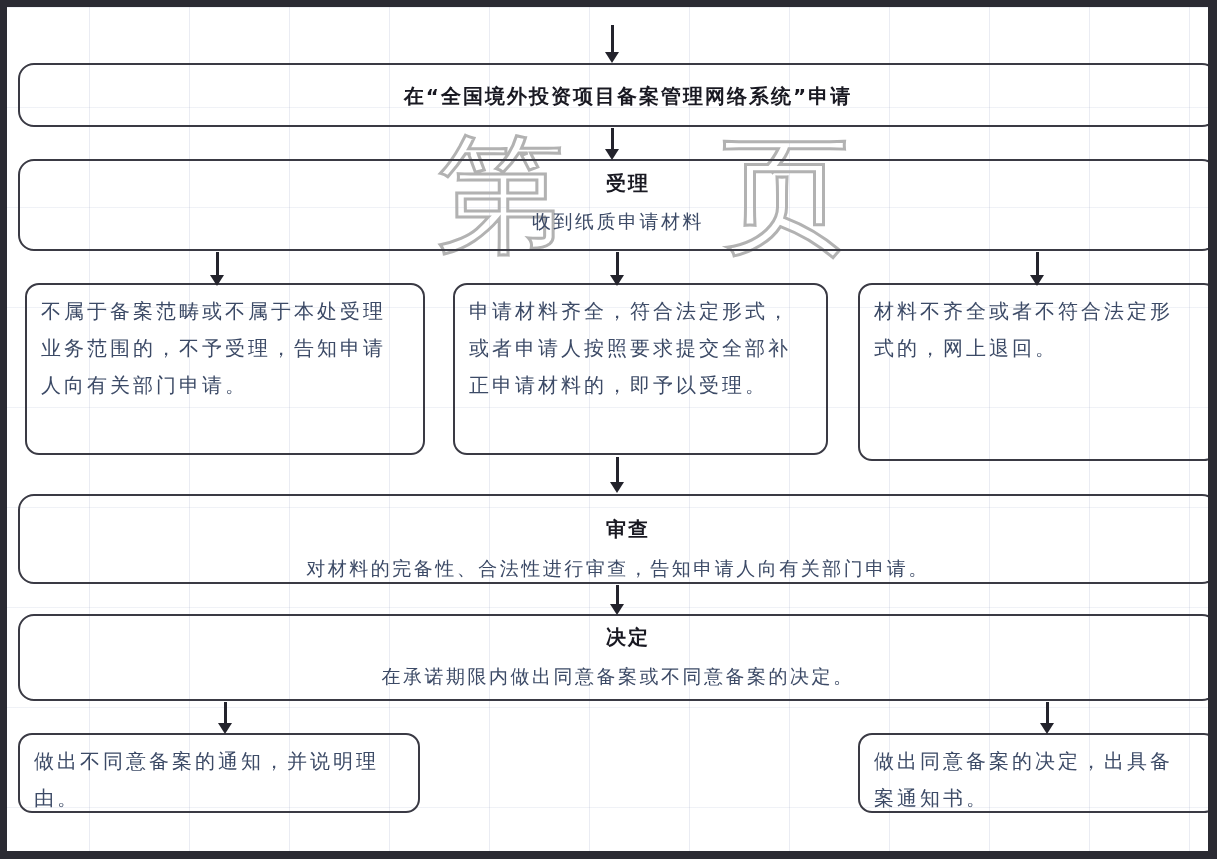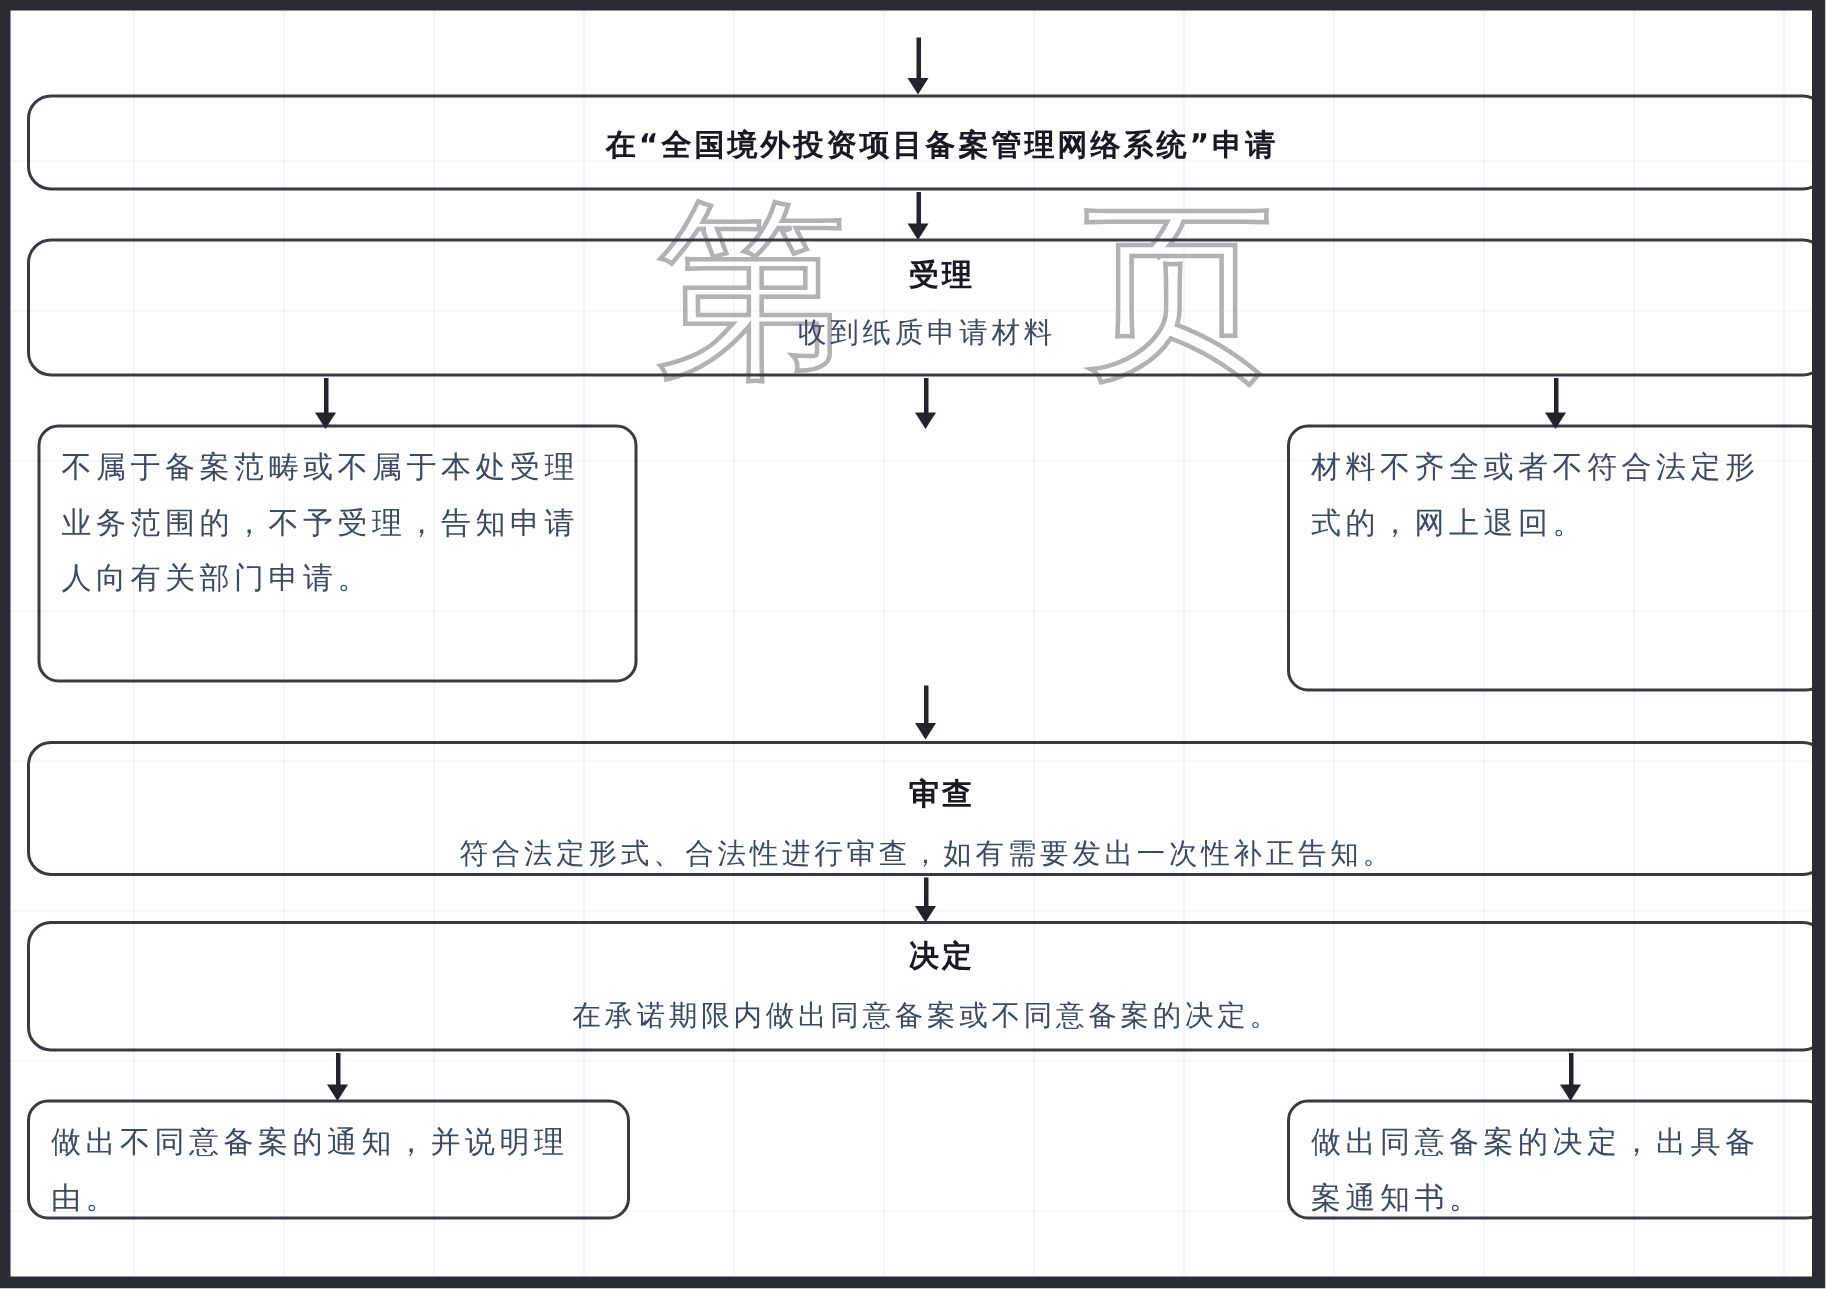--- a/index.html
+++ b/index.html
@@ -168,33 +168,36 @@
     </div>
     <div class="arrow" style="left:1020px; top:245px; width:20px; height:34px;">
       <div class="shaft" style="height:24px;"></div>
       <div class="head"></div>
     </div>
 
     <div class="box" style="left:18px; top:276px; width:400px; height:172px;">
       <div class="para">不属于备案范畴或不属于本处受理业务范围的，不予受理，告知申请人向有关部门申请。</div>
     </div>
 
+    <div class="box" style="left:446px; top:276px; width:375px; height:172px;">
+      <div class="para">申请材料齐全，符合法定形式，或者申请人按照要求提交全部补正申请材料的，即予以受理。</div>
+    </div>
 
     <div class="box" style="left:851px; top:276px; width:360px; height:178px;">
       <div class="para">材料不齐全或者不符合法定形式的，网上退回。</div>
     </div>
 
     <div class="arrow" style="left:600px; top:450px; width:20px; height:36px;">
       <div class="shaft" style="height:26px;"></div>
       <div class="head"></div>
     </div>
 
     <div class="box wide" style="left:11px; top:487px; width:1200px; height:90px;">
       <div class="bx-title" style="margin-top:20px;">审查</div>
-      <div class="bx-body center" style="margin-top:13px;">符合法定形式、合法性进行审查，如有需要发出一次性补正告知。</div>
+      <div class="bx-body center" style="margin-top:13px;">对材料的完备性、合法性进行审查，告知申请人向有关部门申请。</div>
     </div>
 
     <div class="arrow" style="left:600px; top:578px; width:20px; height:30px;">
       <div class="shaft" style="height:20px;"></div>
       <div class="head"></div>
     </div>
 
     <div class="box wide" style="left:11px; top:607px; width:1200px; height:87px;">
       <div class="bx-title" style="margin-top:8px;">决定</div>
       <div class="bx-body center" style="margin-top:13px;">在承诺期限内做出同意备案或不同意备案的决定。</div>

